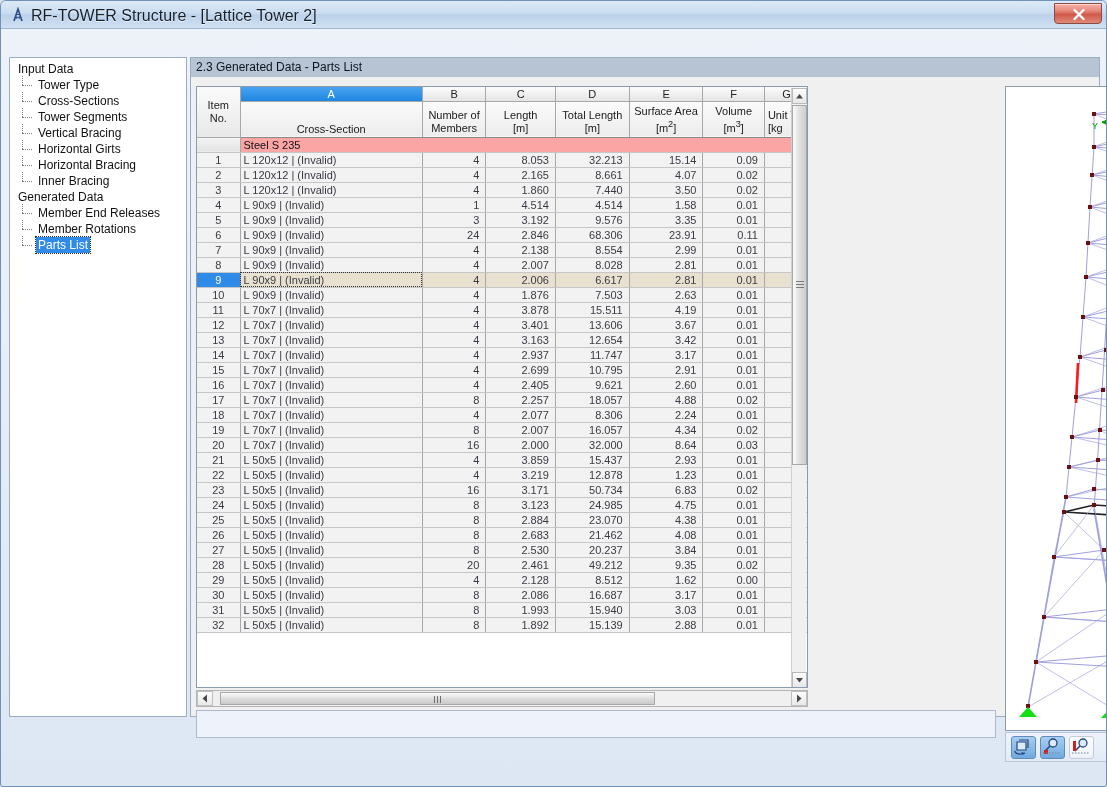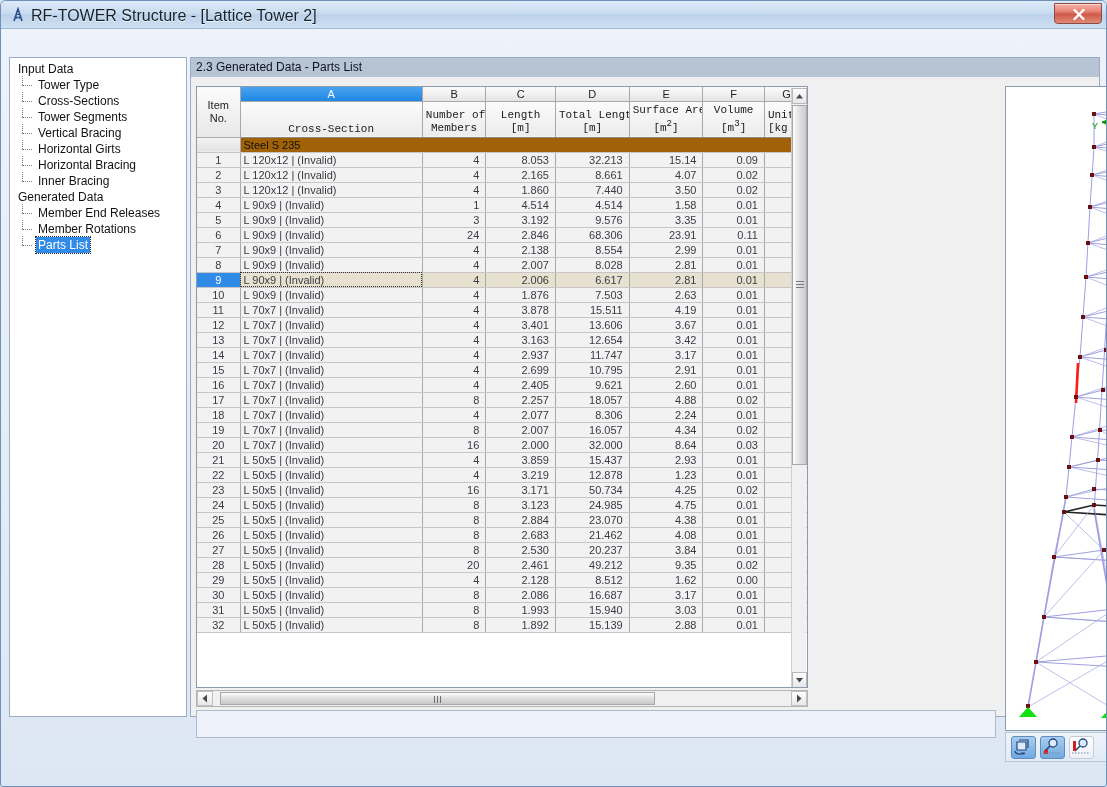--- a/index.html
+++ b/index.html
@@ -128,32 +128,31 @@
   }
   tr.colname th {
     height: 36px;
     vertical-align: bottom;
     padding-bottom: 2px;
     background: linear-gradient(#fbfbfb, #ececec);
     border-bottom: 1px solid #8a8a8a;
     text-align: center;
     font-weight: normal;
     color: #1a1a1a;
-    font-family: Liberation Mono, monospace;
   }
   th.itemno {
     height: 50px !important;
     vertical-align: middle;
     background: linear-gradient(#fbfbfb, #e8e8e8) !important;
     border-bottom: 1px solid #8a8a8a;
     text-align: center; font-weight: normal;
   }
   .hdr2 { display: block; line-height: 13px; }
   .grouprow td {
-    background: #a16207;
+    background: #fca5a5;
     border-bottom: 1px solid #c6cfdb;
     color: #111;
     text-align: left;
   }
   .grouprow td.rowhdr { background: linear-gradient(#f4f4f4,#e2e2e2); }
   td.rowhdr {
     background: linear-gradient(#fafafa, #dcdcdc);
     text-align: center;
     color: #1a1a1a;
     border-right: 1px solid #8a8a8a;
@@ -593,21 +592,21 @@
               <td class="num">1.23</td>
               <td class="num">0.01</td>
               <td class="blank"></td>
             </tr>
             <tr class="datarow">
               <td class="rowhdr">23</td>
               <td class="cs">L 50x5 | (Invalid)</td>
               <td class="num">16</td>
               <td class="num">3.171</td>
               <td class="num">50.734</td>
-              <td class="num">4.25</td>
+              <td class="num">6.83</td>
               <td class="num">0.02</td>
               <td class="blank"></td>
             </tr>
             <tr class="datarow">
               <td class="rowhdr">24</td>
               <td class="cs">L 50x5 | (Invalid)</td>
               <td class="num">8</td>
               <td class="num">3.123</td>
               <td class="num">24.985</td>
               <td class="num">4.75</td>

